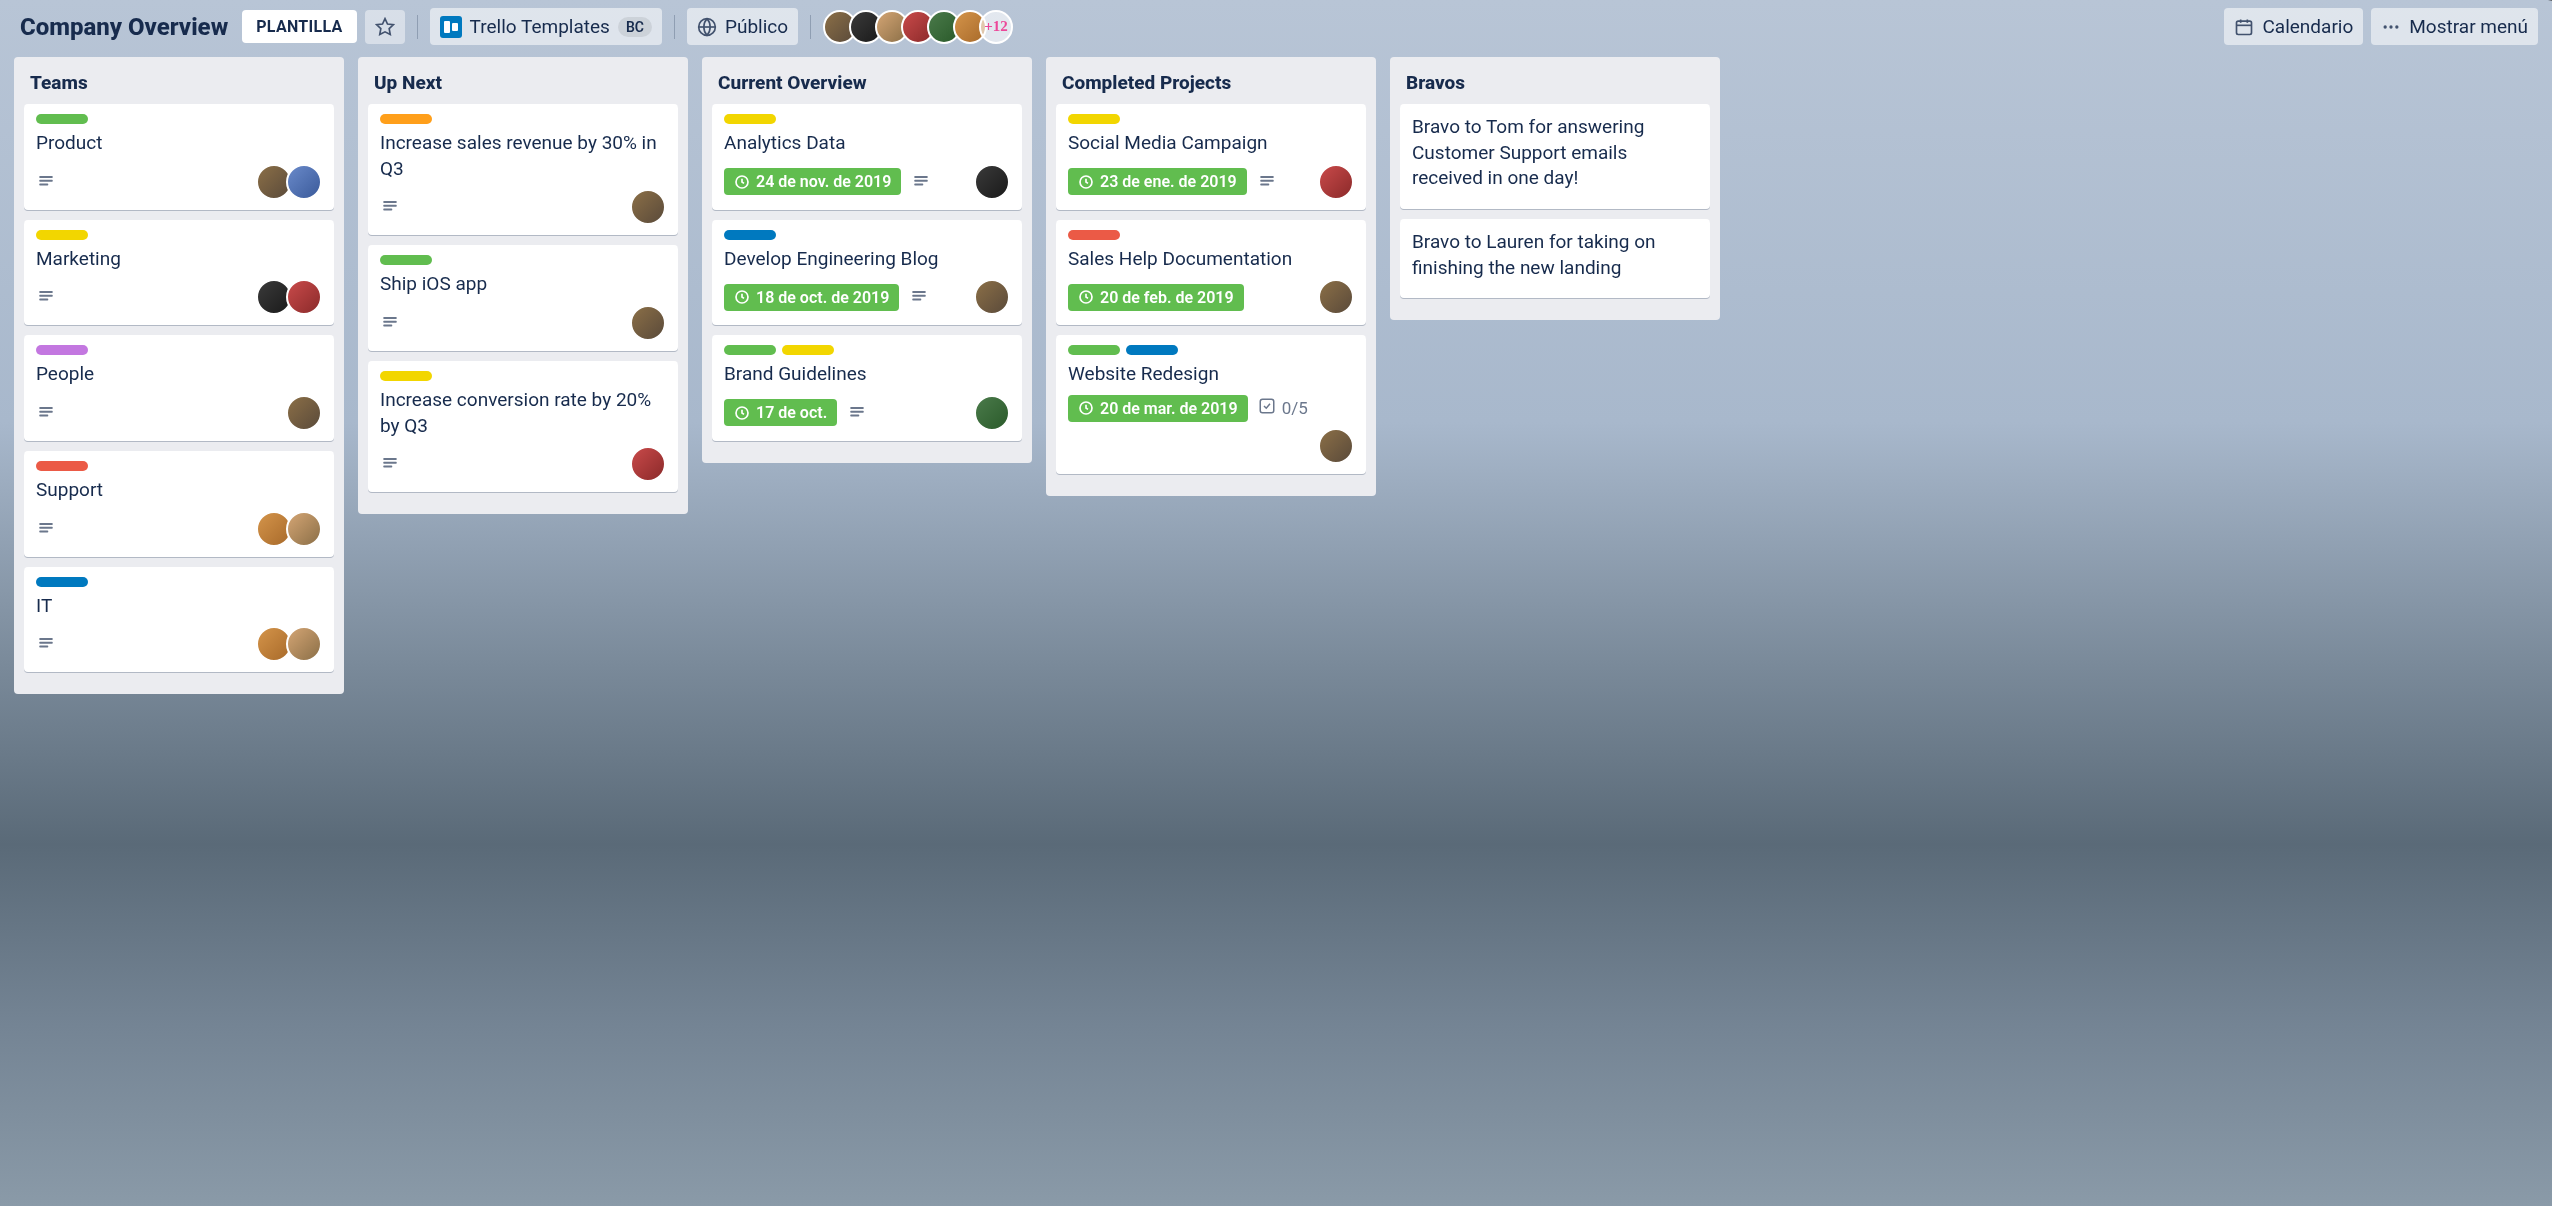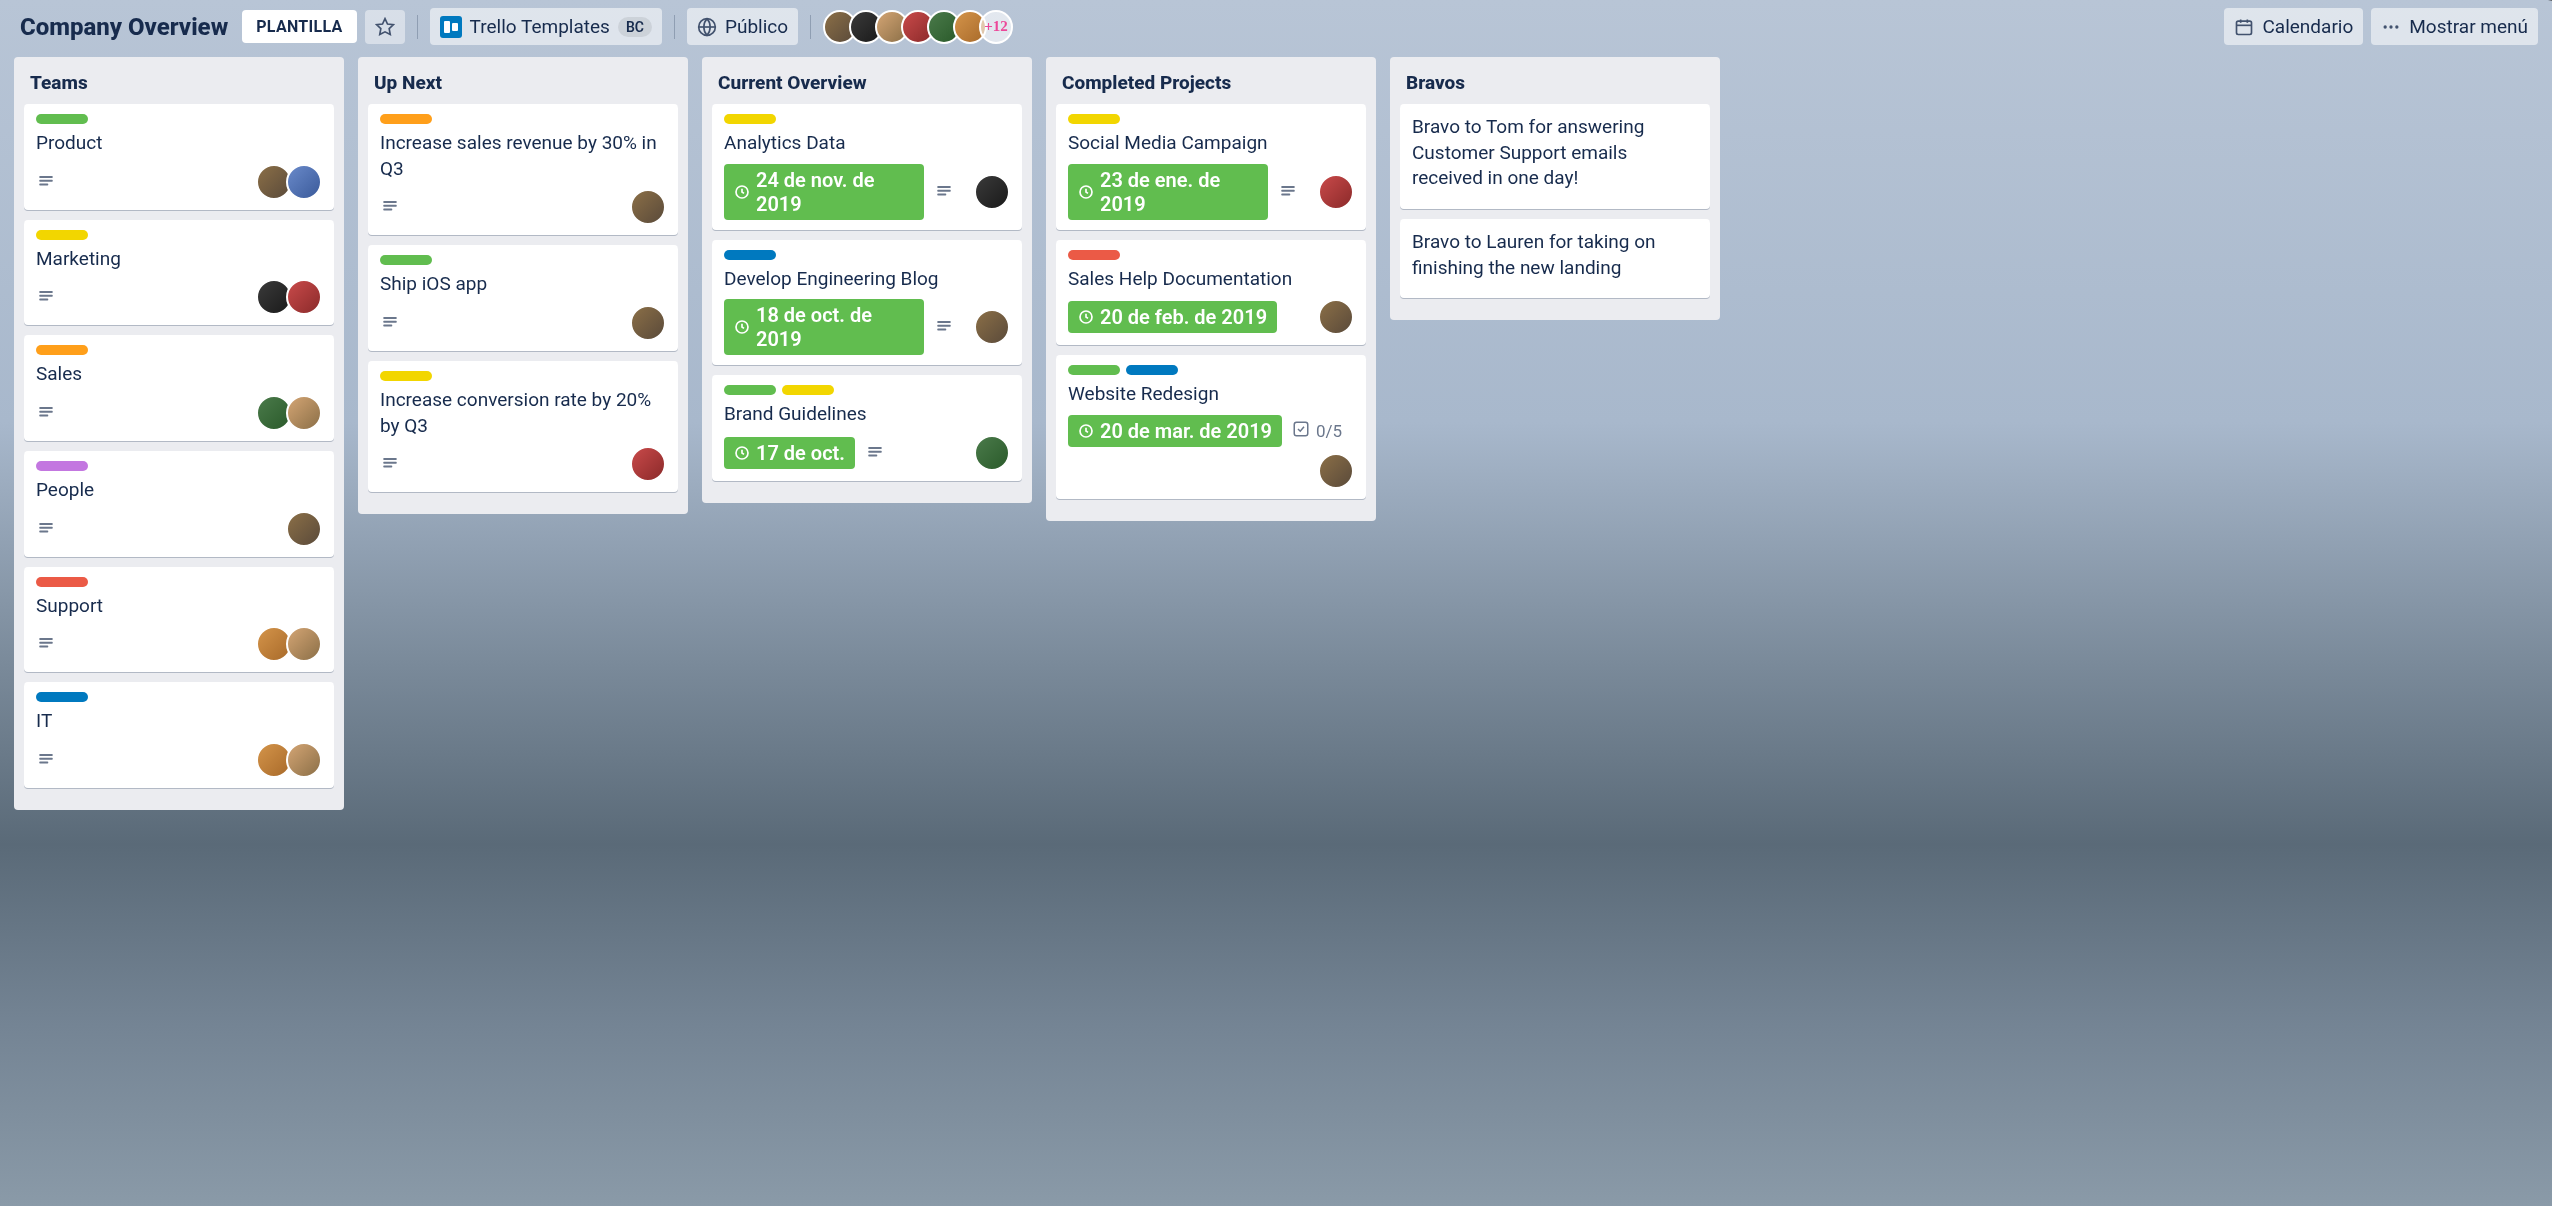--- a/index.html
+++ b/index.html
@@ -30,21 +30,21 @@
 
 .board{display:flex;gap:14px;padding:0 14px 14px;align-items:flex-start;overflow-x:auto;position:relative;z-index:5;}
 .list{background:#ebecf0;border-radius:4px;width:330px;flex-shrink:0;padding:10px 10px 12px;}
 .list-title{font-size:19px;font-weight:800;color:#172b4d;padding:4px 6px 10px;}
 .card{background:#fff;border-radius:4px;box-shadow:0 1px 0 rgba(9,30,66,0.25);padding:10px 12px 10px;margin-bottom:10px;}
 .labels{display:flex;gap:6px;margin-bottom:6px;}
 .label{width:52px;height:10px;border-radius:5px;}
 .card-title{font-size:19px;color:#172b4d;line-height:1.35;margin-bottom:8px;}
 .card-row{display:flex;align-items:center;gap:10px;}
 .card-row .grow{flex:1;}
-.badge{display:inline-flex;align-items:center;gap:6px;background:#61bd4f;color:#fff;font-size:20px;font-weight:600;border-radius:4px;padding:4px 10px;}
+.badge{display:inline-flex;align-items:center;gap:6px;background:#61bd4f;color:#fff;font-size:16px;font-weight:600;border-radius:4px;padding:4px 10px;}
 .badge svg,.iconbtn svg,.desc-icon svg,.check-icon svg{display:block;}
 .desc-icon{color:#6b778c;}
 .check-badge{display:inline-flex;align-items:center;gap:6px;color:#6b778c;font-size:17px;}
 .cav{width:36px;height:36px;border-radius:50%;margin-left:-6px;border:2px solid #fff;}
 .cav:first-child{margin-left:0;}
 .members{display:flex;justify-content:flex-end;}
 
 .l-green{background:#61bd4f;} .l-yellow{background:#f2d600;} .l-orange{background:#ff9f1a;}
 .l-red{background:#eb5a46;} .l-purple{background:#c377e0;} .l-blue{background:#0079bf;}
 
@@ -157,40 +157,20 @@
           </span>
           <span class="grow"></span>
           <span class="members">
             <span class="cav av3"></span>
             <span class="cav av4"></span>
           </span>
         </div>
       </div>
       <div class="card">
         <div class="labels">
-          <span class="label l-orange"></span>
-        </div>
-        <div class="card-title">Sales</div>
-        <div class="card-row">
-          <span class="desc-icon">
-            <svg width="20" height="18" viewBox="0 0 24 24" fill="#6b778c">
-              <rect x="3" y="4" width="18" height="2.5" rx="1"></rect>
-              <rect x="3" y="9" width="18" height="2.5" rx="1"></rect>
-              <rect x="3" y="14" width="12" height="2.5" rx="1"></rect>
-            </svg>
-          </span>
-          <span class="grow"></span>
-          <span class="members">
-            <span class="cav av5"></span>
-            <span class="cav av2"></span>
-          </span>
-        </div>
-      </div>
-      <div class="card">
-        <div class="labels">
           <span class="label l-purple"></span>
         </div>
         <div class="card-title">People</div>
         <div class="card-row">
           <span class="desc-icon">
             <svg width="20" height="18" viewBox="0 0 24 24" fill="#6b778c">
               <rect x="3" y="4" width="18" height="2.5" rx="1"></rect>
               <rect x="3" y="9" width="18" height="2.5" rx="1"></rect>
               <rect x="3" y="14" width="12" height="2.5" rx="1"></rect>
             </svg>

